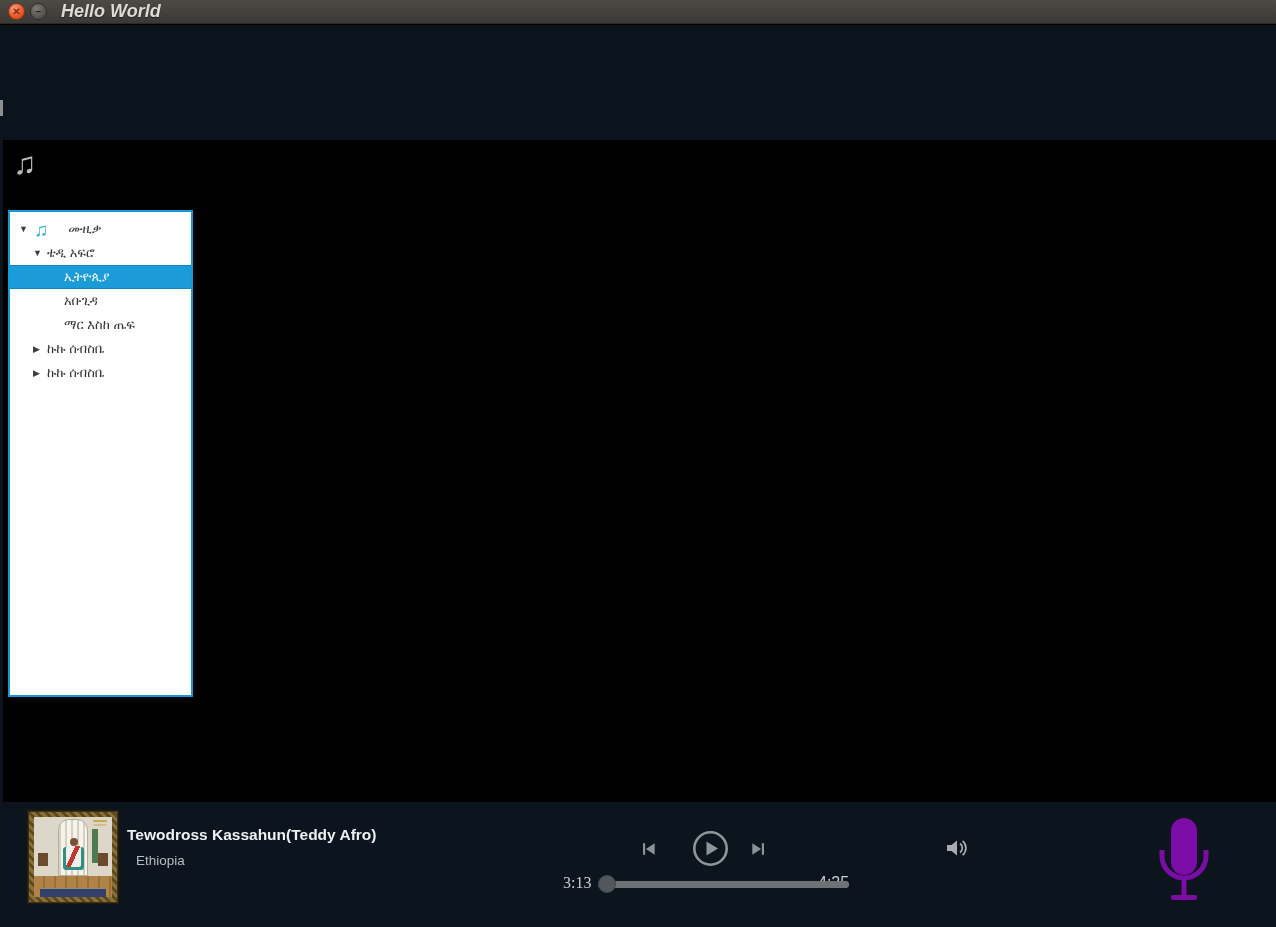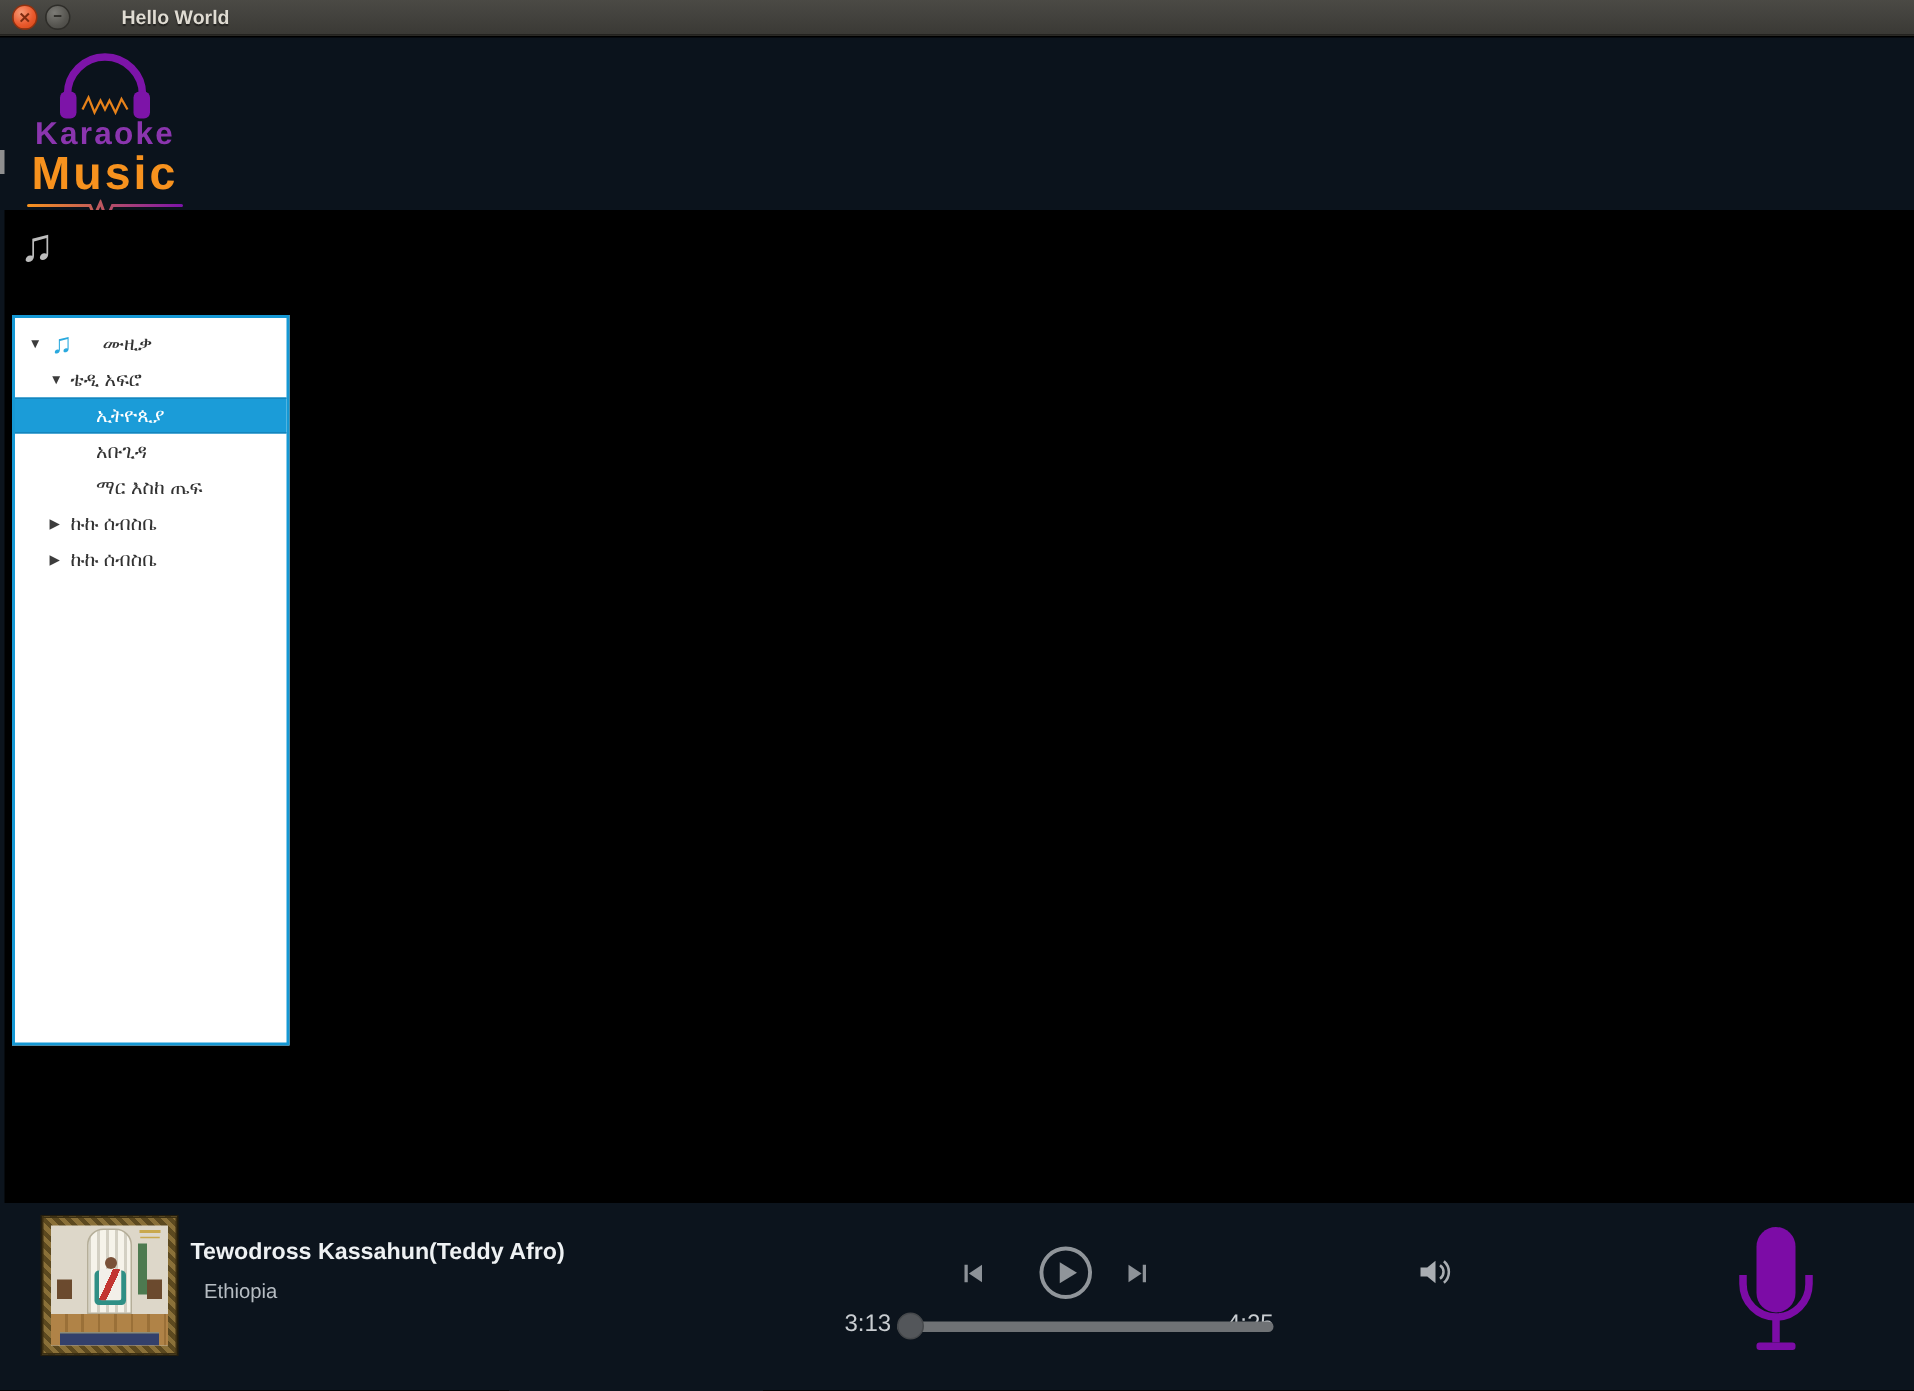--- a/index.html
+++ b/index.html
@@ -24,22 +24,22 @@
   .btn-close {
     margin-left:8px;
     background:radial-gradient(circle at 35% 30%, #f89b77, #ea5a2e 55%, #d2430f);
     border:1px solid #8f3110; color:#7e2c10;
   }
   .btn-min {
     margin-left:5px;
     background:radial-gradient(circle at 35% 30%, #7c7b76, #565550 60%, #454440);
     border:1px solid #2e2d29; color:#24231f;
   }
-  .win-title { margin-left:34px; color:#dfdbd2; font-size:13px; font-weight:bold;
-    text-shadow:0 1px 1px rgba(0,0,0,.5); }
+  .win-title { margin-left:14px; color:#dfdbd2; font-size:18px; font-weight:bold;
+    text-shadow:0 1px 1px rgba(0,0,0,.5);font-style:italic; }
 
   
   .header {
     position:absolute; left:0; top:25px; width:1276px; height:115px;
     background:#0b131c;
   }
   .edge-tick { position:absolute; left:0; top:75px; width:3px; height:16px; background:#8f8f8f; }
   .logo { position:absolute; left:14px; top:4px; width:112px; text-align:center; }
   .logo-headphones { display:block; margin:0 auto; }
   .logo-karaoke {
@@ -119,21 +119,21 @@
   .track-title { position:absolute; left:127px; top:24px; font-size:15.5px; font-weight:bold; color:#eef1f3; }
   .track-subtitle { position:absolute; left:136px; top:51px; font-size:13.5px; color:#b6bcc2; }
 
   .ctl { position:absolute; cursor:pointer; }
   .ctl-prev { left:638px; top:37px; }
   .ctl-play { left:692px; top:28px; }
   .ctl-next { left:749px; top:37px; }
   .ctl-volume { left:945px; top:35px; }
 
   .time { position:absolute; top:72px; font-size:16px; color:#c9cdd1; }
-  .time-elapsed { left:563px; }
+  .time-elapsed { left:563px;font-family:Liberation Serif, serif; }
   .time-total { left:818px; }
 
   .progress {
     position:absolute; left:598px; top:79px; width:251px; height:7px;
     background:#6f7275; border-radius:4px; cursor:pointer;
   }
   .progress-thumb {
     position:absolute; left:0px; top:-6px; width:18px; height:18px;
     border-radius:50%; background:#53565a; border:1px solid #45484b; cursor:pointer;
   }
@@ -144,39 +144,20 @@
 <body>
 
 <div class="titlebar">
   <div class="win-btn btn-close">✕</div>
   <div class="win-btn btn-min">−</div>
   <div class="win-title">Hello World</div>
 </div>
 
 <div class="header">
   <div class="edge-tick"></div>
-  <div class="logo">
-    <svg class="logo-headphones" width="70" height="54" viewBox="0 0 70 54">
-      <path d="M10 40 v-6 a25 25 0 0 1 50 0 v6" fill="none" stroke="#7d14a8" stroke-width="5"></path>
-      <rect x="5" y="32" width="11" height="18" rx="4" fill="#7d14a8"></rect>
-      <rect x="54" y="32" width="11" height="18" rx="4" fill="#7d14a8"></rect>
-      <polyline points="20,44 24,36 28,46 32,38 35,44 38,38 42,46 46,37 50,44" fill="none" stroke="#e8821a" stroke-width="1.5"></polyline>
-    </svg>
-    <div class="logo-karaoke">Karaoke</div>
-    <div class="logo-music">Music</div>
-    <svg class="logo-wave" width="106" height="16" viewBox="0 0 106 16">
-      <defs>
-        <linearGradient id="lg" x1="0" y1="0" x2="1" y2="0">
-          <stop offset="0" stop-color="#f7921e"></stop>
-          <stop offset="1" stop-color="#7d14a8"></stop>
-        </linearGradient>
-      </defs>
-      <path d="M2 4 H38 L43 4 46 11 50 2 54 13 58 4 H104" fill="none" stroke="url(#lg)" stroke-width="2" stroke-linecap="round"></path>
-    </svg>
-  </div>
 </div>
 
 <div class="main">
   <div class="main-left-edge"></div>
 
   <div class="big-note">♫</div>
 
   <div class="tree">
 
     <div class="tree-row lvl0">

